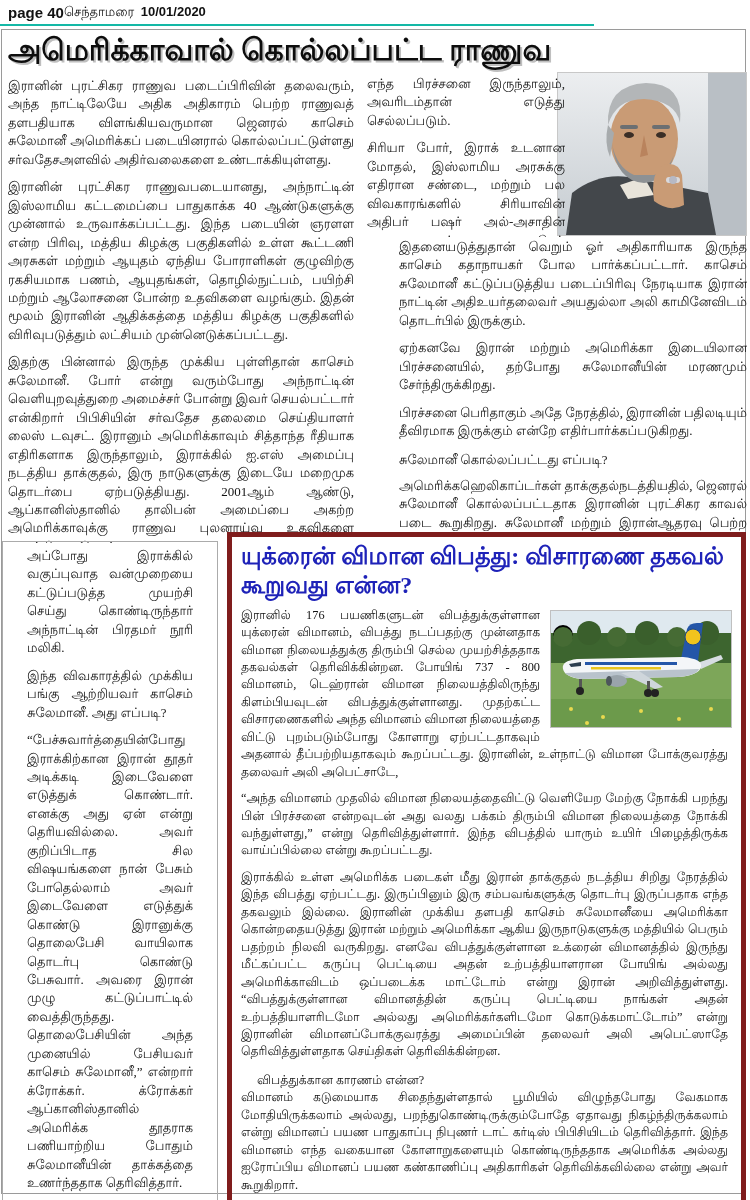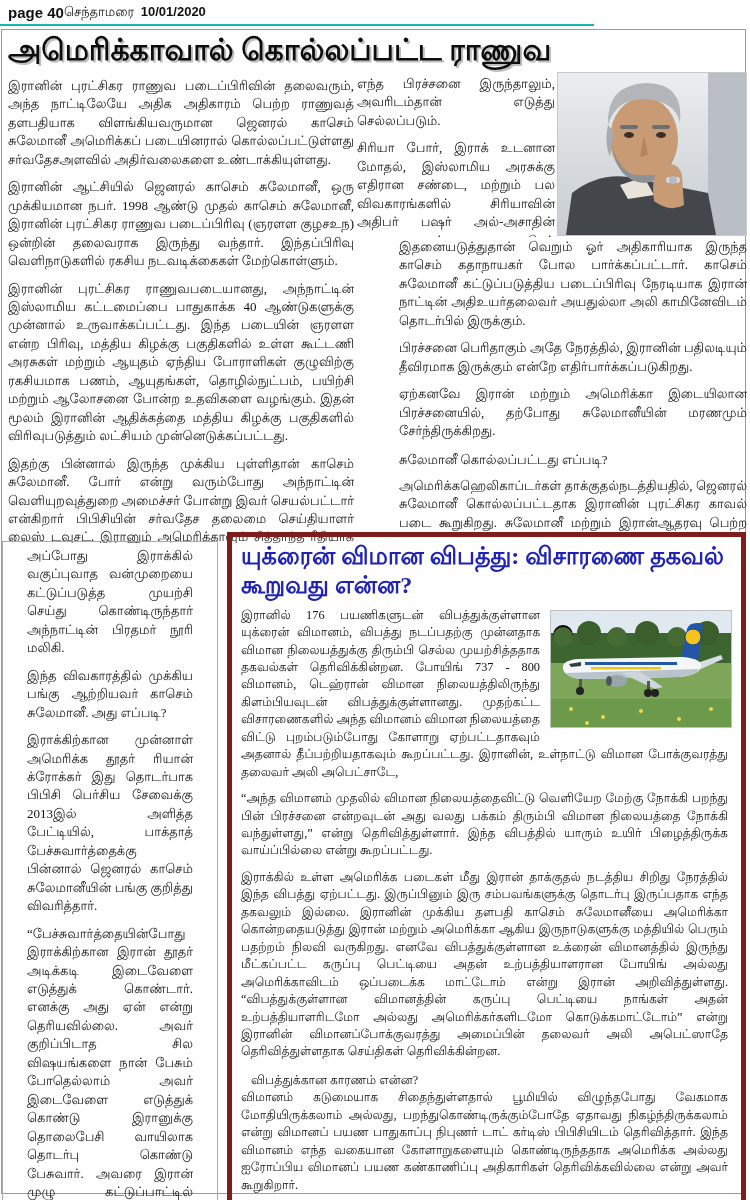--- a/index.html
+++ b/index.html
@@ -22,31 +22,31 @@
              text-shadow:2px 2px 0 #bfbfbf;white-space:nowrap;overflow:hidden;}
   
   figure{margin:0;padding:0;}
   .photo1{position:absolute;top:72px;left:557px;width:190px;height:164px;overflow:hidden;
           border:1px solid #c8c8c8;box-sizing:border-box;}
   
   .col{position:absolute;text-align:justify;font-size:13px;line-height:1.42;overflow:hidden;}
   .col p{margin:0 0 9px 0;}
   .col .subhead{margin:10px 0 8px 0;}
   .col1{top:77px;left:8px;width:346px;height:466px;}
-  .col2{top:75px;left:357px;width:198px;height:162px;}
+  .col2{top:75px;left:367px;width:198px;height:162px;}
   .widecol{top:238px;left:399px;width:348px;height:293px;}
   .leftcol{top:541px;left:2px;width:216px;height:787px;border:1px solid #ababab;
            box-sizing:border-box;padding:5px 24px;}
   
   .inner-box{position:absolute;top:532px;left:227px;width:519px;height:822px;
              border:5px solid #7f1d1d;box-sizing:border-box;padding:3px 9px;overflow:hidden;}
   .headline2{margin:2px 0 7px 0;font-size:24px;font-weight:bold;line-height:1.2;}
   .a2-flow{text-align:justify;font-size:12.3px;line-height:1.42;}
   .a2-flow p{margin:0 4px 9px 0;}
-  .a2-flow .subhead{margin:11px 0 0 10px;}
+  .a2-flow .subhead{margin:11px 0 0 16px;}
   .photo2{float:right;width:182px;height:118px;margin:3px 0 7px 10px;
           border:1px solid #c0c0c0;box-sizing:border-box;overflow:hidden;}
 </style>
 </head>
 <body>
 
 <div class="page">
 
   <div class="hdr">
     <span class="left">page 40</span>
@@ -87,39 +87,37 @@
       <path d="M86 62 L90 82 L82 84 Z" fill="#b9835d"></path>
 
       <path d="M96 128 Q92 98 106 92 Q120 88 124 102 L126 132 Q112 140 96 128 Z" fill="#c99b75"></path>
       <rect x="108" y="104" width="14" height="6" rx="3" fill="#d9d9dc"></rect>
       <circle cx="115" cy="107" r="4" fill="#b7b9c4"></circle>
     </svg>
   </figure>
 
   <div class="col col1">
       <p class="para">இரானின் புரட்சிகர ராணுவ படைப்பிரிவின் தலைவரும், அந்த நாட்டிலேயே அதிக அதிகாரம் பெற்ற ராணுவத் தளபதியாக விளங்கியவருமான ஜெனரல் காசெம் சுலேமானீ அமெரிக்கப் படையினரால் கொல்லப்பட்டுள்ளது சர்வதேசஅளவில் அதிர்வலைகளை உண்டாக்கியுள்ளது.</p>
-      <p class="para">இரானின் ஆட்சியில் ஜெனரல் காசெம் சுலேமானீ, ஒரு முக்கியமான நபர். 1998 ஆண்டு முதல் காசெம் சுலேமானீ, இரானின் புரட்சிகர ராணுவ படைப்பிரிவு (ஞரளள குழசஉந) ஒன்றின் தலைவராக இருந்து வந்தார். இந்தப்பிரிவு வெளிநாடுகளில் ரகசிய நடவடிக்கைகள் மேற்கொள்ளும்.</p>
       <p class="para">இரானின் புரட்சிகர ராணுவபடையானது, அந்நாட்டின் இஸ்லாமிய கட்டமைப்பை பாதுகாக்க 40 ஆண்டுகளுக்கு முன்னால் உருவாக்கப்பட்டது. இந்த படையின் ஞரளள என்ற பிரிவு, மத்திய கிழக்கு பகுதிகளில் உள்ள கூட்டணி அரசுகள் மற்றும் ஆயுதம் ஏந்திய போராளிகள் குழுவிற்கு ரகசியமாக பணம், ஆயுதங்கள், தொழில்நுட்பம், பயிற்சி மற்றும் ஆலோசனை போன்ற உதவிகளை வழங்கும். இதன் மூலம் இரானின் ஆதிக்கத்தை மத்திய கிழக்கு பகுதிகளில் விரிவுபடுத்தும் லட்சியம் முன்னெடுக்கப்பட்டது.</p>
       <p class="para">இதற்கு பின்னால் இருந்த முக்கிய புள்ளிதான் காசெம் சுலேமானீ. போர் என்று வரும்போது அந்நாட்டின் வெளியுறவுத்துறை அமைச்சர் போன்று இவர் செயல்பட்டார் என்கிறார் பிபிசியின் சர்வதேச தலைமை செய்தியாளர் லைஸ் டவுசட். இரானும் அமெரிக்காவும் சித்தாந்த ரீதியாக எதிரிகளாக இருந்தாலும், இராக்கில் ஐ.எஸ் அமைப்பு நடத்திய தாக்குதல், இரு நாடுகளுக்கு இடையே மறைமுக தொடர்பை ஏற்படுத்தியது. 2001ஆம் ஆண்டு, ஆப்கானிஸ்தானில் தாலிபன் அமைப்பை அகற்ற அமெரிக்காவுக்கு ராணுவ புலனாய்வு உதவிகளை வழங்கியது இரான்.</p>
     </div>
   <div class="col col2">
       <p class="para">எந்த பிரச்சனை இருந்தாலும், அவரிடம்தான் எடுத்து செல்லப்படும்.</p>
       <p class="para">சிரியா போர், இராக் உடனான மோதல், இஸ்லாமிய அரசுக்கு எதிரான சண்டை, மற்றும் பல விவகாரங்களில் சிரியாவின் அதிபர் பஷர் அல்-அசாதின் மூளையாகவும் காசெம் செயல்பட்டார் என்று கூறப்படுகிறது.</p>
     </div>
   <div class="col widecol">
       <p class="para">இதனையடுத்துதான் வெறும் ஓர் அதிகாரியாக இருந்த காசெம் கதாநாயகர் போல பார்க்கப்பட்டார். காசெம் சுலேமானீ கட்டுப்படுத்திய படைப்பிரிவு நேரடியாக இரான் நாட்டின் அதிஉயர்தலைவர் அயதுல்லா அலி காமினேவிடம் தொடர்பில் இருக்கும்.</p>
+      <p class="para">ஏற்கனவே இரான் மற்றும் அமெரிக்கா இடையிலான பிரச்சனையில், தற்போது சுலேமானீயின் மரணமும் சேர்ந்திருக்கிறது.</p>
       <p class="para">பிரச்சனை பெரிதாகும் அதே நேரத்தில், இரானின் பதிலடியும் தீவிரமாக இருக்கும் என்றே எதிர்பார்க்கப்படுகிறது.</p>
-      <p class="para">ஏற்கனவே இரான் மற்றும் அமெரிக்கா இடையிலான பிரச்சனையில், தற்போது சுலேமானீயின் மரணமும் சேர்ந்திருக்கிறது.</p>
       <div class="subhead">சுலேமானீ கொல்லப்பட்டது எப்படி?</div>
       <p class="para">அமெரிக்கஹெலிகாப்டர்கள் தாக்குதல்நடத்தியதில், ஜெனரல் சுலேமானீ கொல்லப்பட்டதாக இரானின் புரட்சிகர காவல் படை கூறுகிறது. சுலேமானீ மற்றும் இரான்ஆதரவு பெற்ற போராளிகள் இரண்டு கார்களில் பாக்தாத் விமான நிலையத்தில் இருந்து செல்லும்போது, அமெரிக்க ட்ரோனால் அவர்கள் தாக்கப்பட்டனர்.</p>
     </div>
   <div class="col leftcol">
       <p class="para">அப்போது இராக்கில் வகுப்புவாத வன்முறையை கட்டுப்படுத்த முயற்சி செய்து கொண்டிருந்தார் அந்நாட்டின் பிரதமர் நூரி மலிகி.</p>
       <p class="para">இந்த விவகாரத்தில் முக்கிய பங்கு ஆற்றியவர் காசெம் சுலேமானீ. அது எப்படி?</p>
-      <p class="para">இராக்கிற்கான முன்னாள் அமெரிக்க தூதர் ரியான் க்ரோக்கர் இது தொடர்பாக பிபிசி பெர்சிய சேவைக்கு 2013இல் அளித்த பேட்டியில், பாக்தாத் பேச்சுவார்த்தைக்கு பின்னால் ஜெனரல் காசெம் சுலேமானீயின் பங்கு குறித்து விவரித்தார்.</p>
       <p class="para">“பேச்சுவார்த்தையின்போது இராக்கிற்கான இரான் தூதர் அடிக்கடி இடைவேளை எடுத்துக் கொண்டார். எனக்கு அது ஏன் என்று தெரியவில்லை. அவர் குறிப்பிடாத சில விஷயங்களை நான் பேசும் போதெல்லாம் அவர் இடைவேளை எடுத்துக் கொண்டு இரானுக்கு தொலைபேசி வாயிலாக தொடர்பு கொண்டு பேசுவார். அவரை இரான் முழு கட்டுப்பாட்டில் வைத்திருந்தது. தொலைபேசியின் அந்த முனையில் பேசியவர் காசெம் சுலேமானீ,” என்றார் க்ரோக்கர். க்ரோக்கர் ஆப்கானிஸ்தானில் அமெரிக்க தூதராக பணியாற்றிய போதும் சுலேமானீயின் தாக்கத்தை உணர்ந்ததாக தெரிவித்தார்.</p>
       <p class="para">ஆப்கானிஸ்தானில் இருந்த இரான் நாட்டின் பேச்சுவார்த்தை அதிகாரிகள், அனைத்து விஷயங்களையும் அந்நாட்டின் வெளியுறவுஅமைச்சகத்திடம் பகிர்ந்து கொள்வார்கள். ஆனால், இறுதிமுடிவு எடுப்பது காசெம் சுலேமானீதான் என்று பிபிசியிடம் க்ரோக்கர் தெரிவித்தார். ஒருசில ஆண்டுகளில் சுலேமானீயின் பங்குவெளிச்சத்திற்கு வந்தது. தொலைபேசியில்மட்டுமே பேசிக் கொண்டிருந்த நபர், வெளிப்படையாக தெரிய ஆரம்பித்தார். பிறகு இரானின் முக்கிய முகமாக மாறினார் சுலேமானீ,</p>
     </div>
 
   <div class="inner-box">
     <h2 class="headline2" style="color: rgb(30, 34, 184);">யுக்ரைன் விமான விபத்து: விசாரணை தகவல் கூறுவது என்ன?</h2>
     <div class="a2-flow">
       <figure class="photo2">
         <svg width="180" height="116" viewBox="0 0 180 116" xmlns="http://www.w3.org/2000/svg">
 

